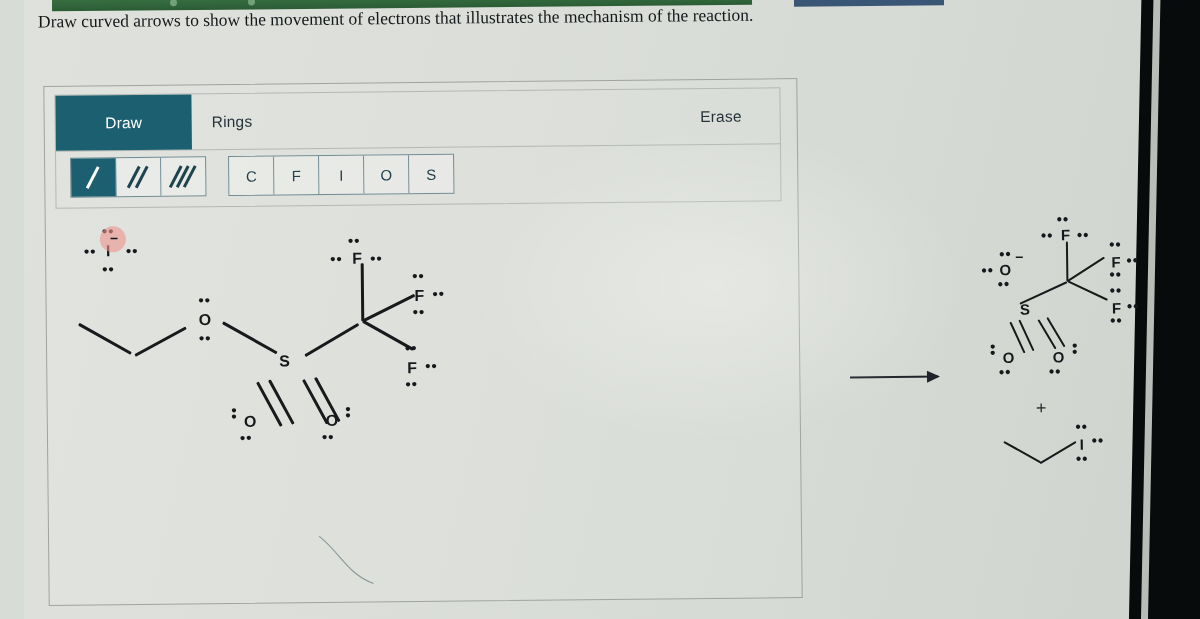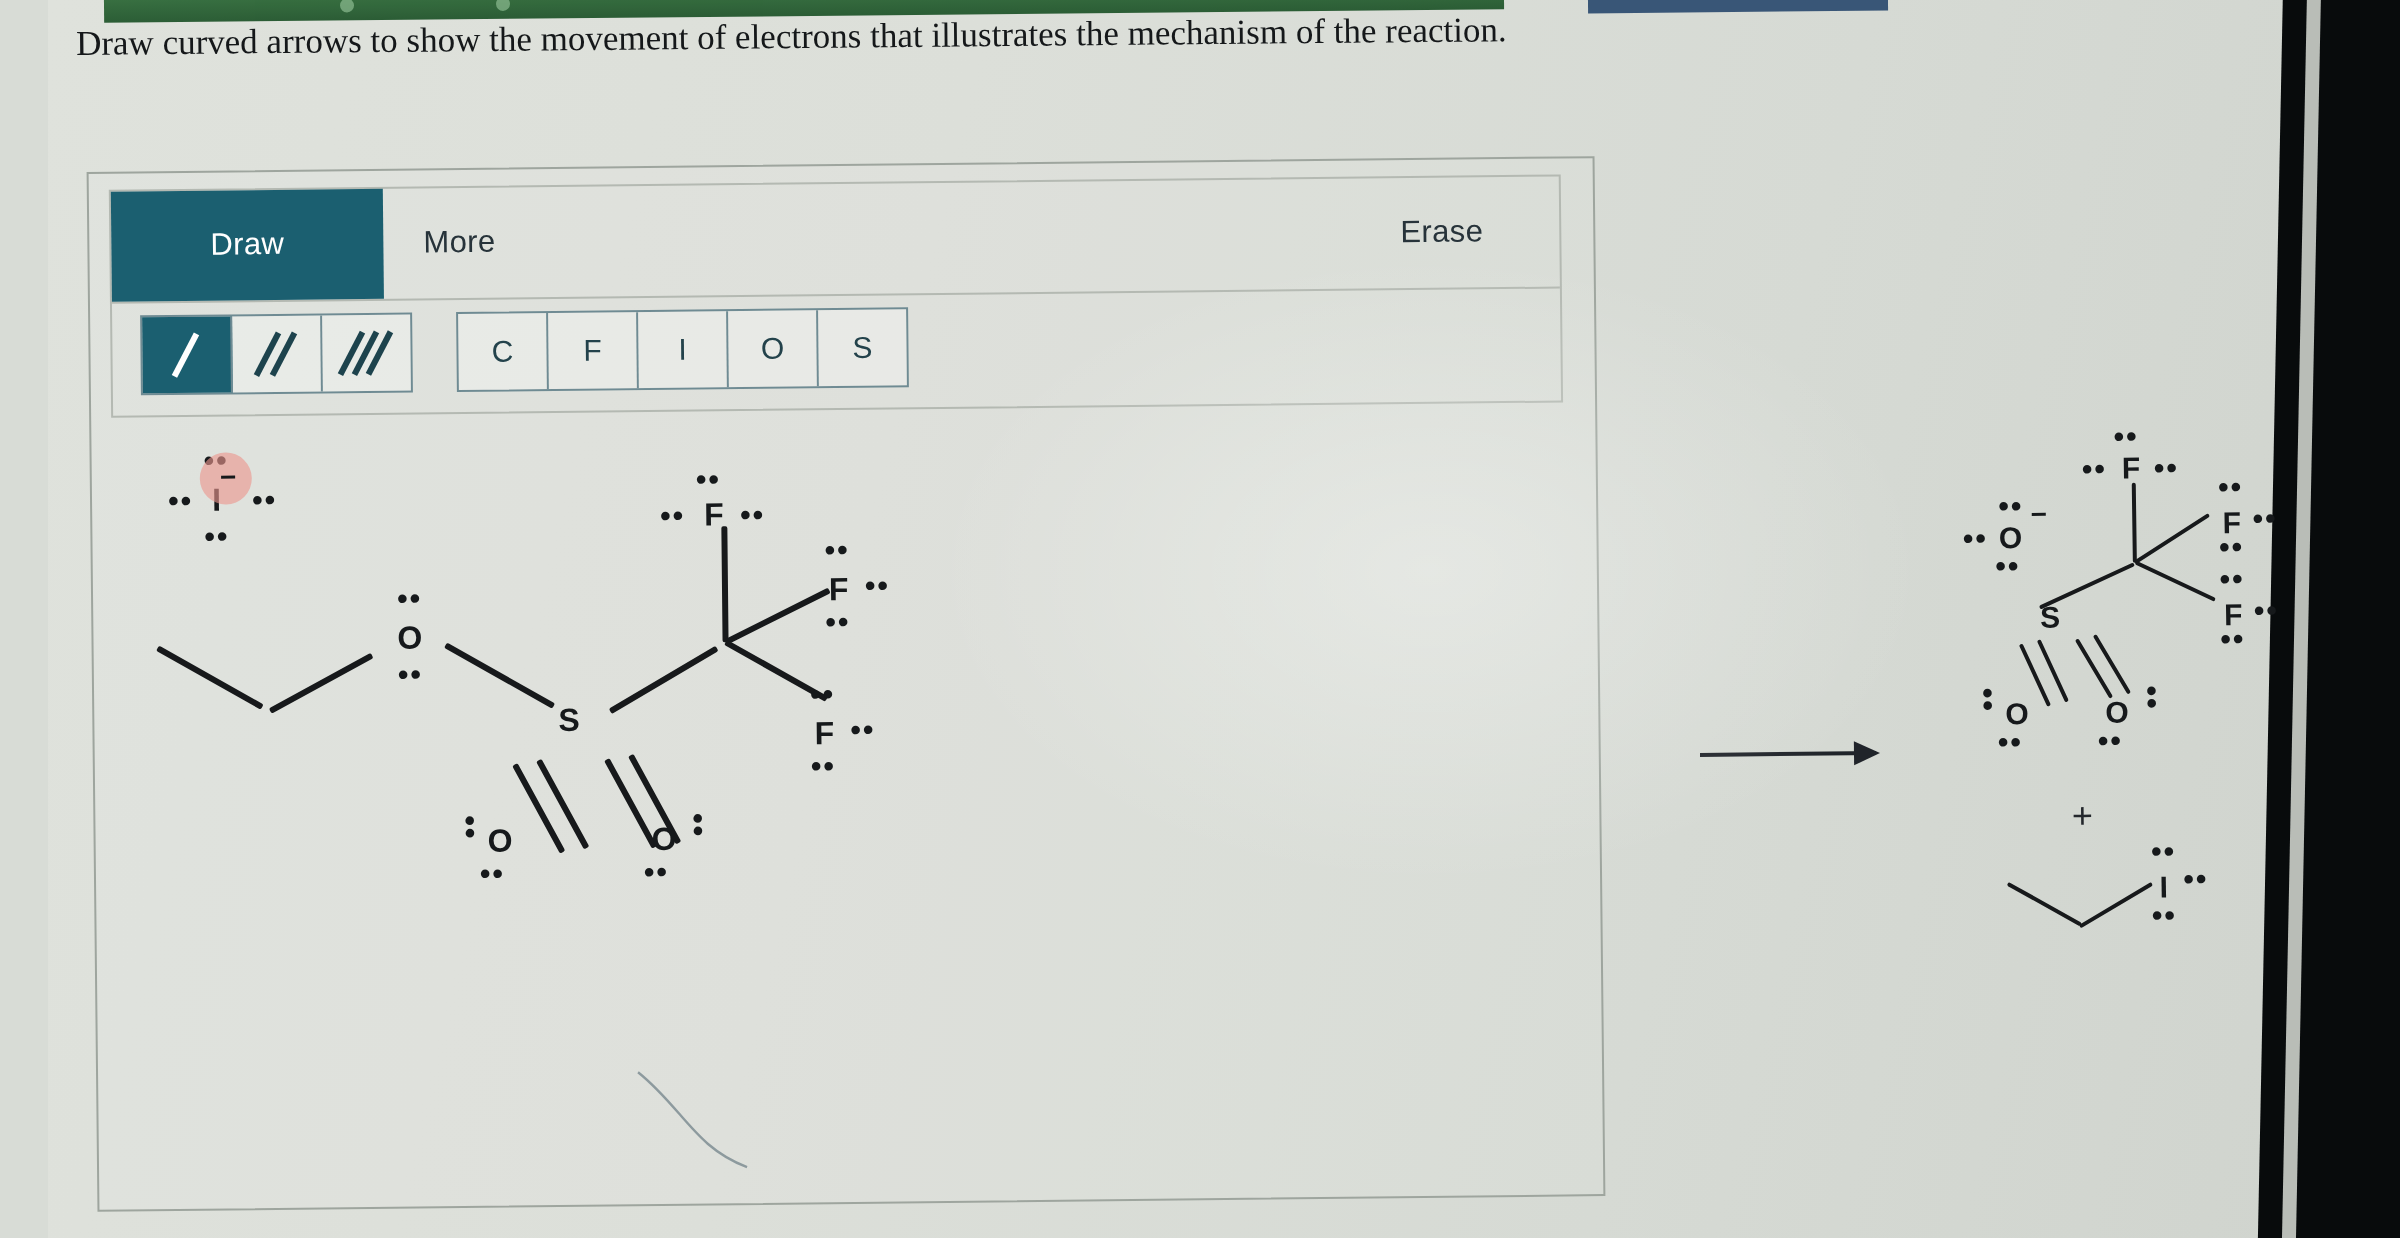--- a/index.html
+++ b/index.html
@@ -190,21 +190,21 @@
   <div class="bluebar"></div>
 
   <div class="question">Draw curved arrows to show the movement of electrons that illustrates the mechanism of the reaction.</div>
 
   <div class="editor">
 
     <div class="toolbar-outer">
 
       <div class="tabrow">
         <div class="tab active">Draw</div>
-        <div class="tab">More</div>
+        <div class="tab">Rings</div>
         <div class="tab erase">Erase</div>
       </div>
 
       <div class="toolrow">
 
         <div class="btngroup">
           <div class="gbtn active">
             <span class="bondwrap">
               <span class="bondline" style="left:11px"></span>
             </span>

